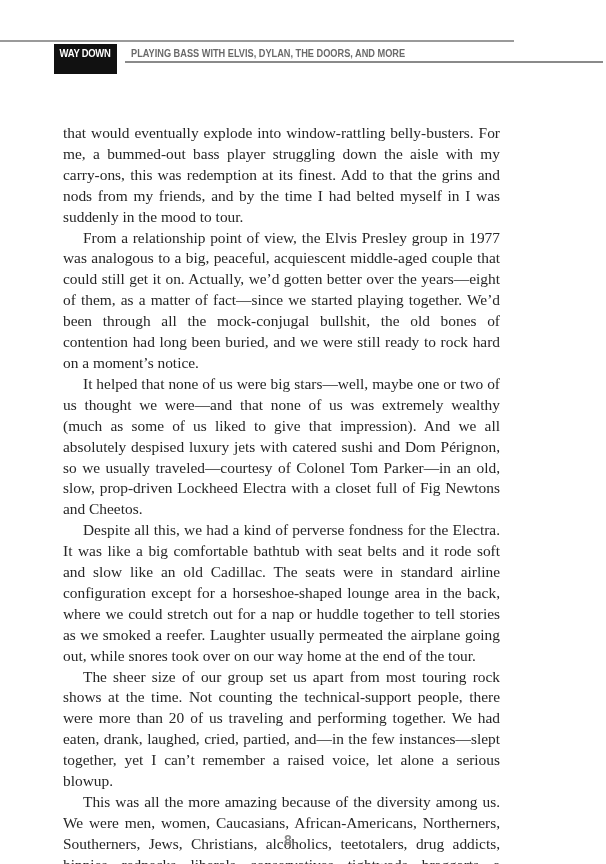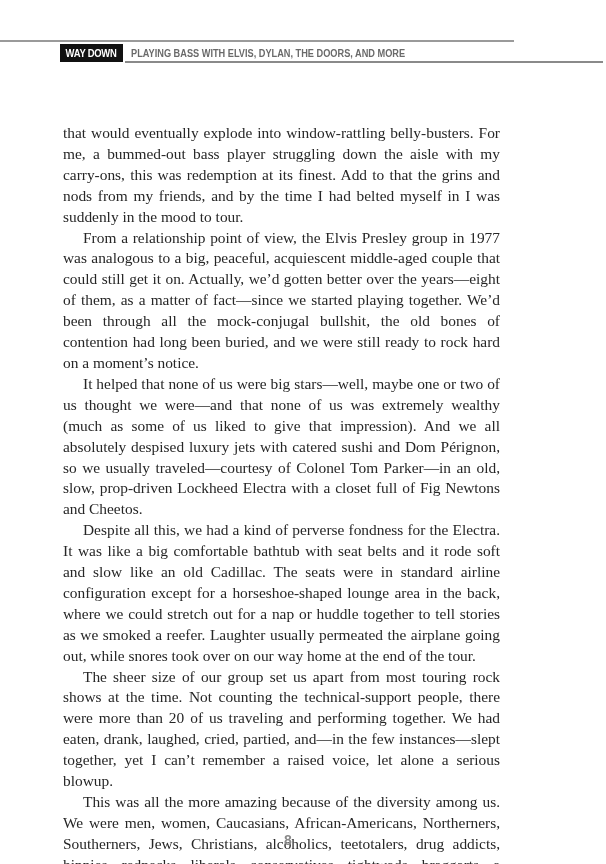--- a/index.html
+++ b/index.html
@@ -3,21 +3,21 @@
 <meta charset="utf-8">
 <style>
   html, body { margin: 0; padding: 0; }
   body {
     width: 606px; height: 864px; background: #ffffff; position: relative; overflow: hidden;
     font-family: "Liberation Serif", "DejaVu Serif", serif;
   }
   .top-rule { position: absolute; left: 0; top: 40px; width: 514px; height: 2px; background: #9a9a9a; }
   .bottom-rule { position: absolute; left: 125px; top: 61px; width: 478px; height: 2px; background: #8a8a8a; }
   .header-tag {
-    position: absolute; left: 60px; top: 44px; height: 18px; width: 63px;
+    position: absolute; left: 54px; top: 44px; height: 30px; width: 63px;
     background: #111; color: #fff;
     font-family: "Liberation Sans", "DejaVu Sans", sans-serif; font-weight: bold;
     font-size: 11.5px; line-height: 18px; text-align: center; letter-spacing: -0.3px;
     transform-origin: left center;
   }
   .header-tag span { display: inline-block; transform: scaleX(0.82); transform-origin: center; white-space: nowrap; }
   .header-subtitle {
     position: absolute; left: 131px; top: 44px; height: 18px;
     color: #6a6a6a; font-family: "Liberation Sans", "DejaVu Sans", sans-serif; font-weight: bold;
     font-size: 11.5px; line-height: 18px; white-space: nowrap;

